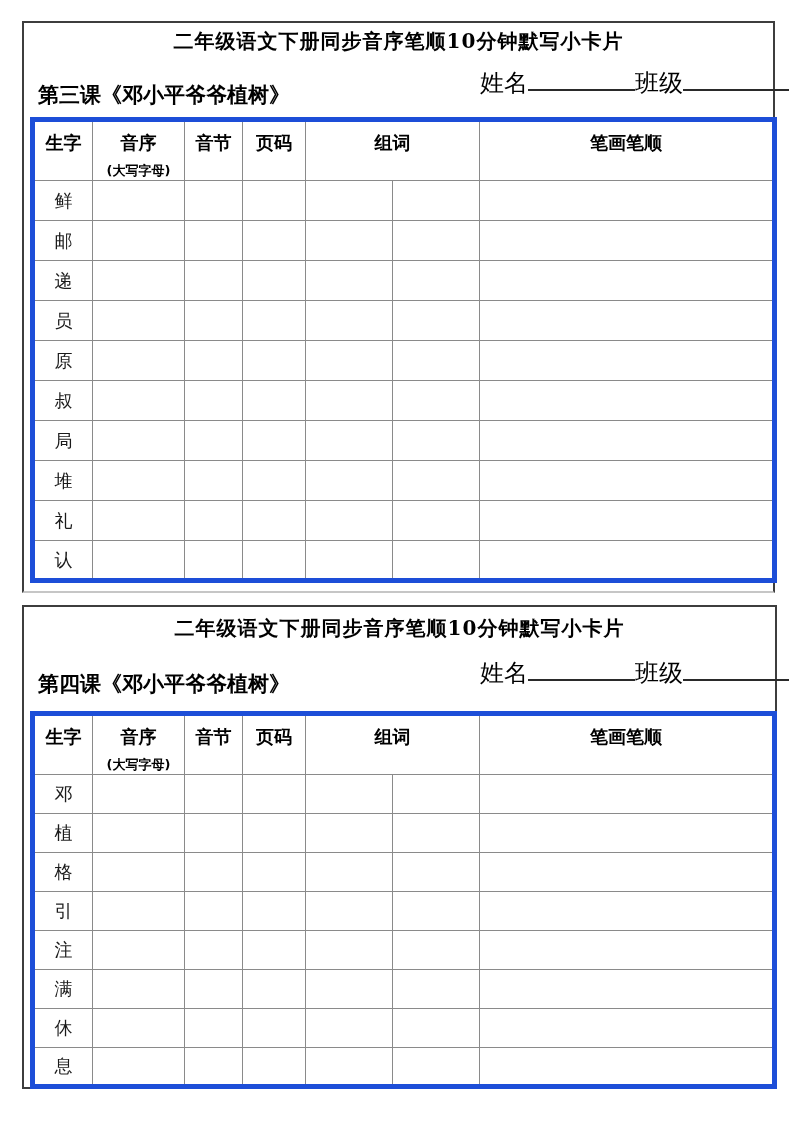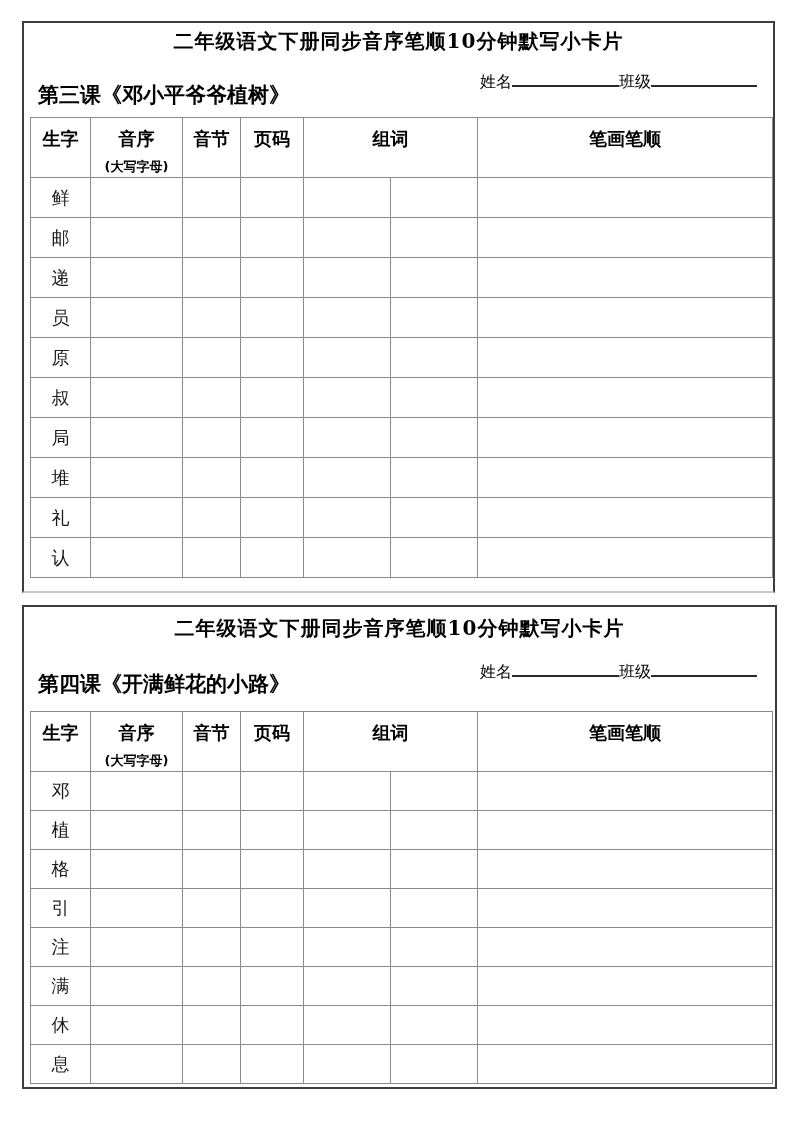--- a/index.html
+++ b/index.html
@@ -43,39 +43,39 @@
     font-weight: bold;
     font-size: 21px;
     white-space: nowrap;
   }
   .card-1 .lesson-title { top: 58px; }
   .card-2 .lesson-title { top: 63px; }
   .name-class {
     position: absolute;
     left: 456px;
     font-family: Liberation Serif, serif;
-    font-size: 16px;
+    font-size: 24px;
     white-space: nowrap;
   }
   .card-1 .name-class { top: 44px; }
   .card-2 .name-class { top: 50px; }
   .blank-line {
     display: inline-block;
     height: 20px;
     border-bottom: 2px solid #2a2a2a;
   }
   .blank-line.name-blank  { width: 107px; }
   .blank-line.class-blank { width: 106px; }
   table.vocab-table {
     position: absolute;
     left: 6px;
     border-collapse: collapse;
     table-layout: fixed;
     width: 742px;
-    border: 1px solid #1d4ed8;
+    border: 5px solid #1d4ed8;
   }
   .card-1 table.vocab-table { top: 94px; }
   .card-2 table.vocab-table { top: 104px; }
   table.vocab-table th, table.vocab-table td {
     border: 1px solid #8a8a8a;
   }
   table.vocab-table thead tr { height: 60px; }
   table.vocab-table th {
     font-family: "DejaVu Sans", sans-serif;
     font-weight: bold;
@@ -222,21 +222,21 @@
         </tr>
       </tbody>
   </table>
 </section>
 
 <section class="card card-2">
   <h1 class="card-title">二年级语文下册同步音序笔顺10分钟默写小卡片</h1>
   <div class="name-class">
     <span>姓名</span><span class="blank-line name-blank"></span><span>班级</span><span class="blank-line class-blank"></span>
   </div>
-  <h2 class="lesson-title">第四课《开满鲜花的小路》</h2>
+  <h2 class="lesson-title">第四课《邓小平爷爷植树》</h2>
   <table class="vocab-table">
     <colgroup>
       <col style="width:60px">
         <col style="width:92px">
         <col style="width:58px">
       <col style="width:63px">
         <col style="width:87px">
         <col style="width:87px">
       <col style="width:295px">
     </colgroup>

